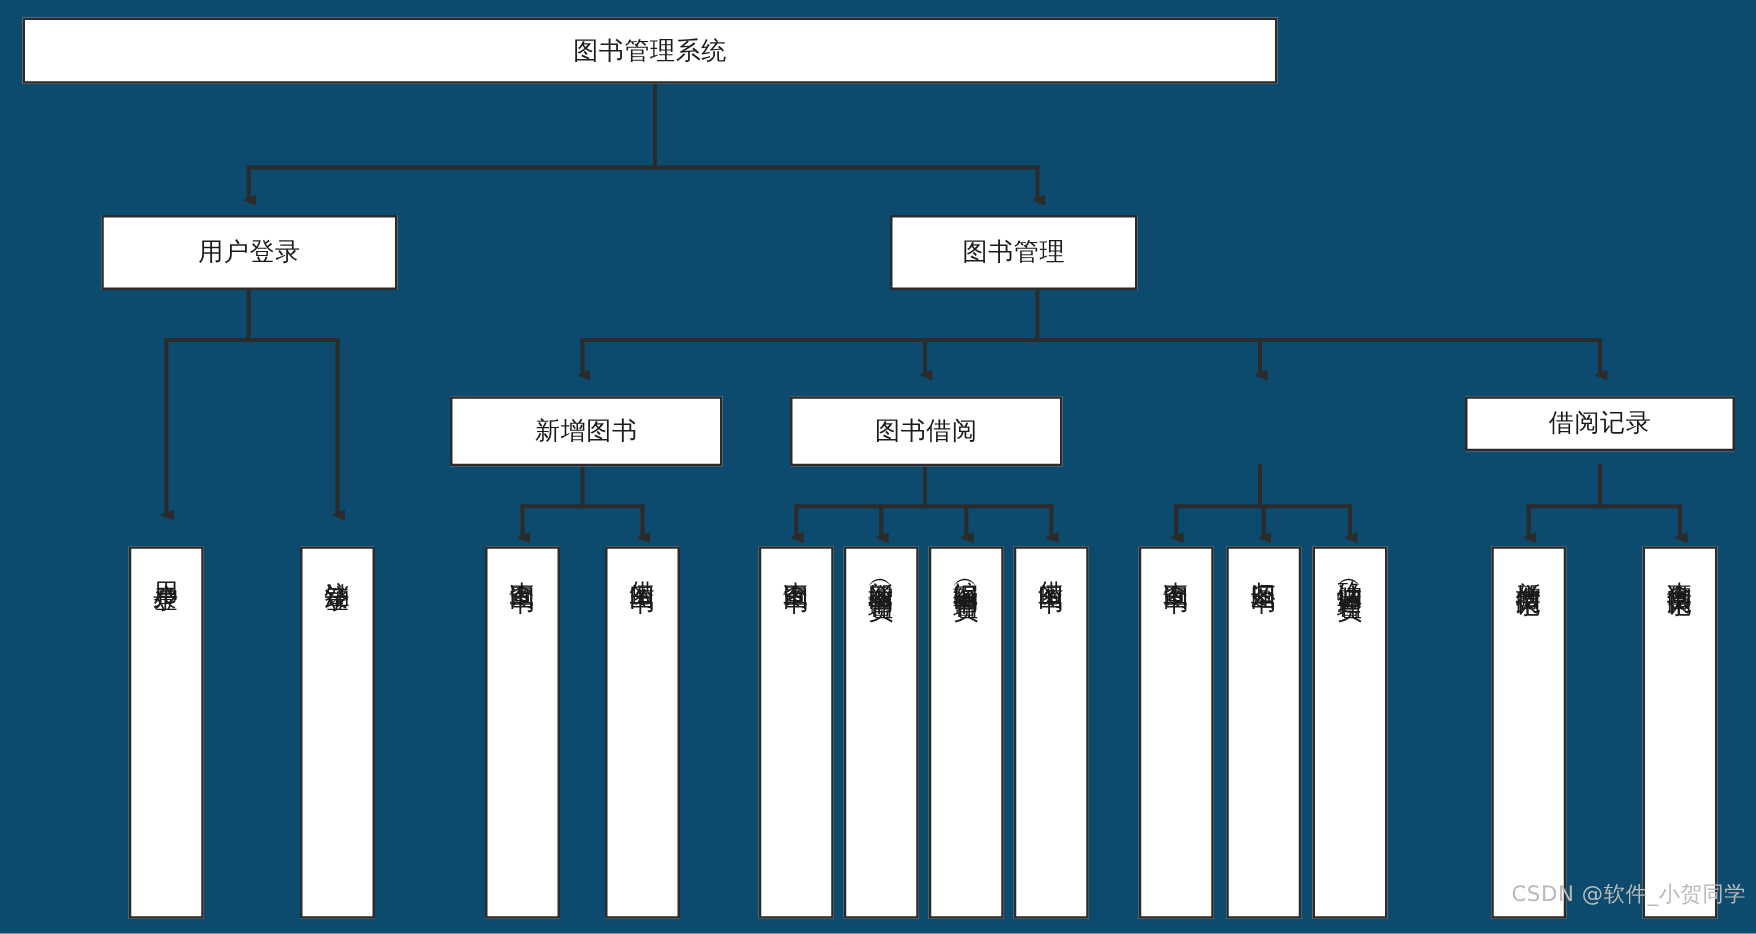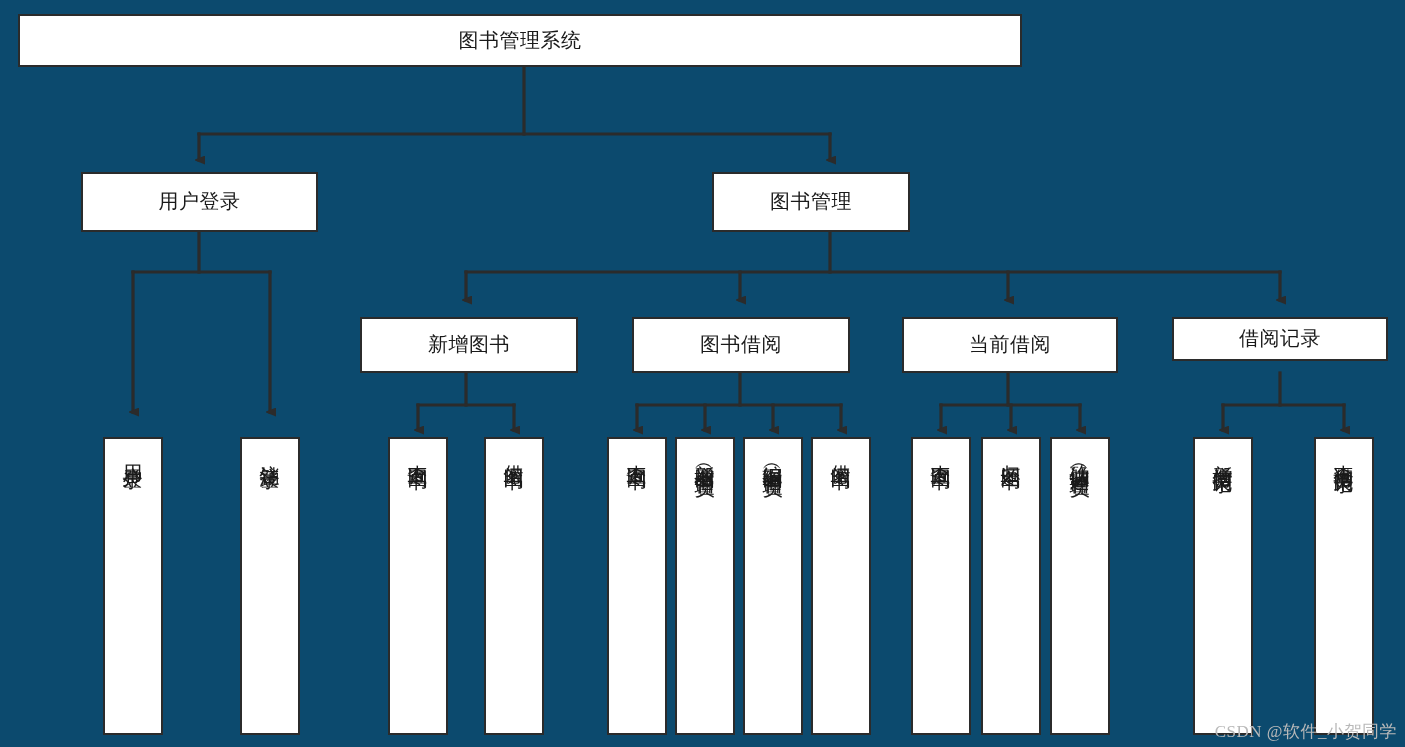--- a/index.html
+++ b/index.html
@@ -53,27 +53,26 @@
   .node.vertical .node-label {
     writing-mode: vertical-rl;
     text-orientation: upright;
     font-size: 20px;
     line-height: 1.5;
     letter-spacing: 2px;
   }
   #watermark {
     position: absolute;
     right: 8px;
-    bottom: 4px;
+    bottom: 20px;
     color: #b9b9b9;
     font-size: 17px;
     letter-spacing: 0.5px;
     white-space: nowrap;
     user-select: none;
-    font-family: Liberation Serif, serif;
   }
 </style>
 </head>
 <body>
 
 <div id="canvas">
 
   <svg id="diagram-svg" viewBox="0 0 1405 747" xmlns="http://www.w3.org/2000/svg">
     <defs>
       <marker id="arrow" markerWidth="10" markerHeight="10" refX="4.4" refY="6" orient="auto" markerUnits="userSpaceOnUse">
@@ -140,23 +139,20 @@
   </div>
 
   <div class="node horizontal" style="left:360px; top:317px; width:218px; height:56px;">
     <span class="node-label">新增图书</span>
   </div>
 
   <div class="node horizontal" style="left:632px; top:317px; width:218px; height:56px;">
     <span class="node-label">图书借阅</span>
   </div>
 
-  <div class="node horizontal" style="left:902px; top:317px; width:216px; height:56px;">
-    <span class="node-label">当前借阅</span>
-  </div>
 
   <div class="node horizontal" style="left:1172px; top:317px; width:216px; height:44px;">
     <span class="node-label">借阅记录</span>
   </div>
 
   <div class="node vertical" style="left:103px; top:437px; width:60px; height:298px;">
     <span class="node-label">用户登录</span>
   </div>
 
   <div class="node vertical" style="left:240px; top:437px; width:60px; height:298px;">

